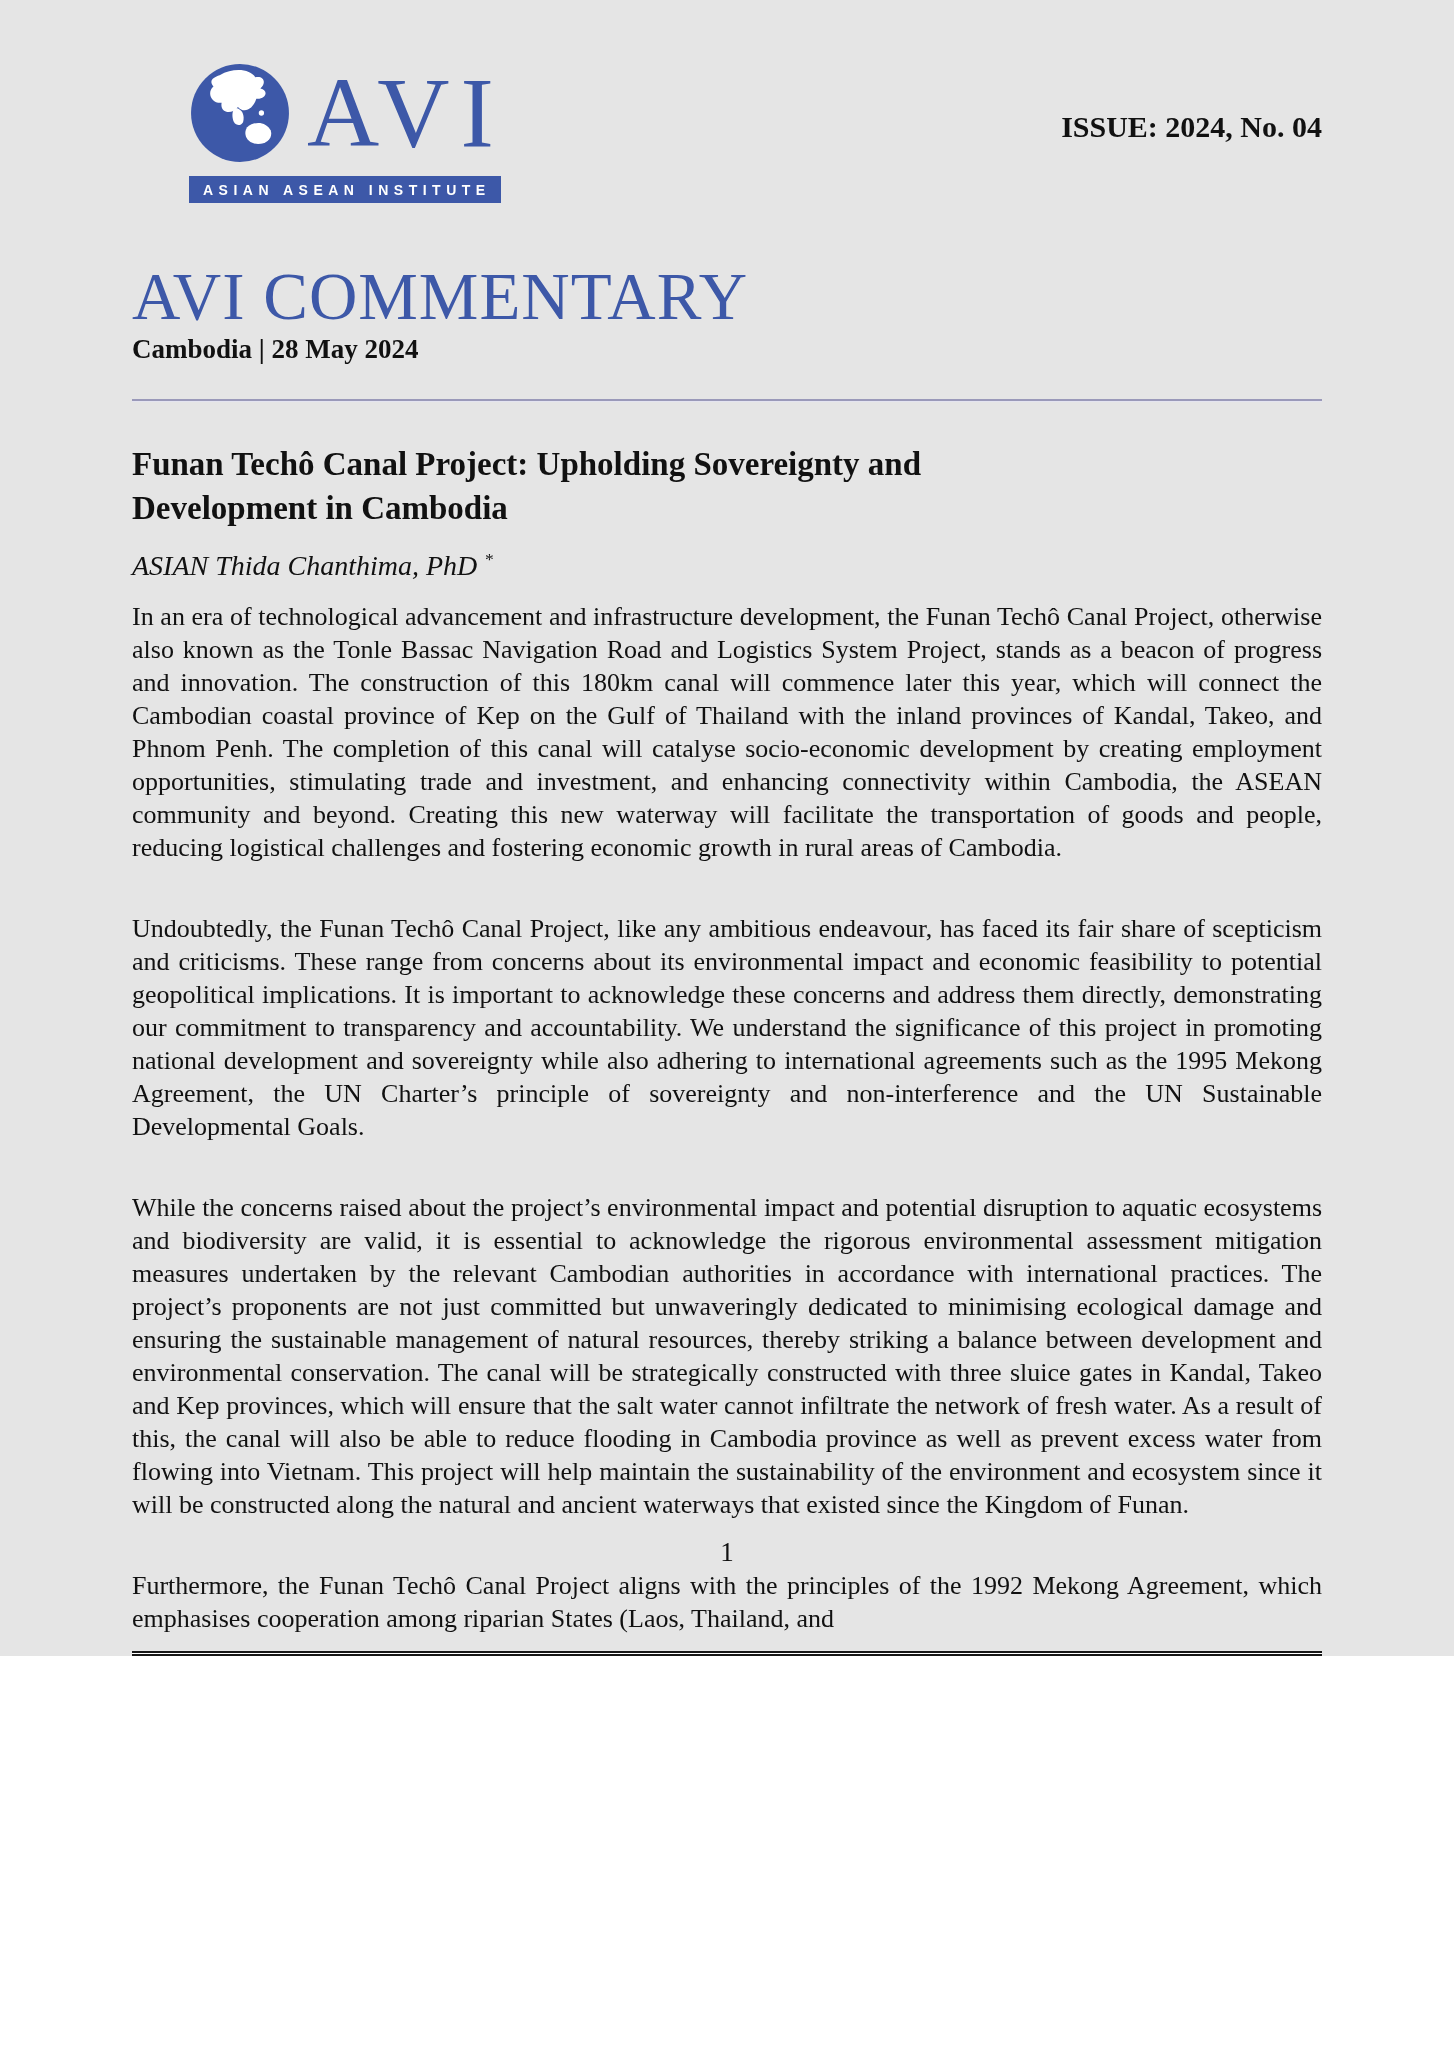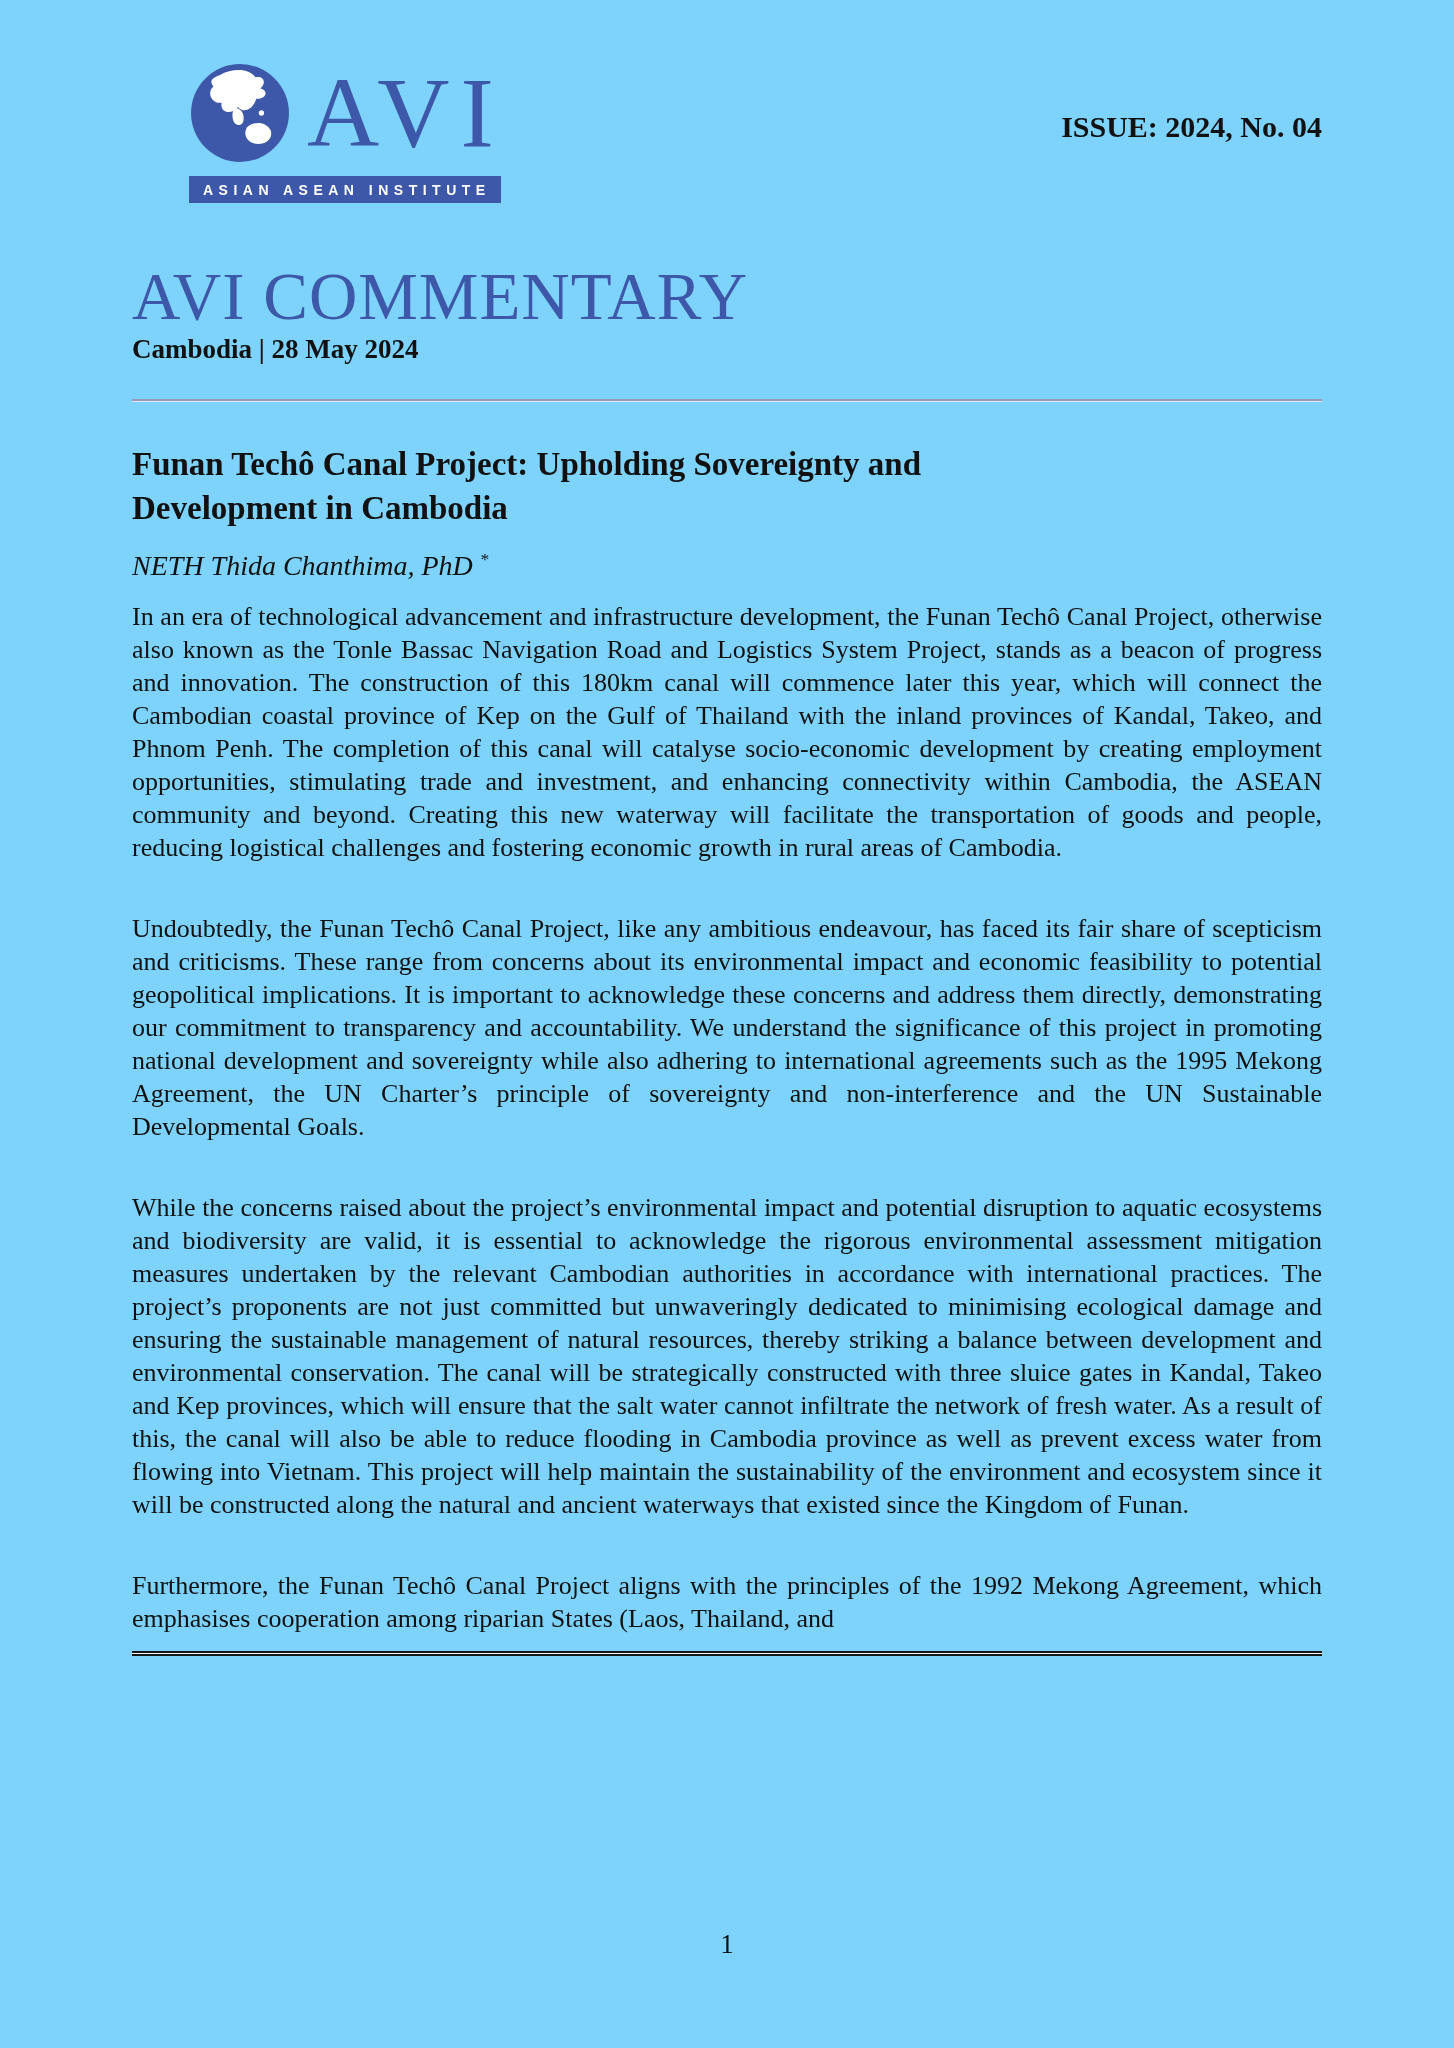--- a/index.html
+++ b/index.html
@@ -1,22 +1,22 @@
 <!DOCTYPE html>
 <html style="--brand-blue: #3d58a8; --divider-color: #9a99b9;"><head>
 <meta charset="utf-8">
 <style>
   * { box-sizing: border-box; }
   html, body { margin: 0; padding: 0; background: #ffffff; }
   .page {
     position: relative;
     width: 1454px;
-    height: 2048px;
+    height: 1656px;
     margin: 0 auto;
-    background: #7dd3fc;
+    background: #e5e5e5;
     color: #111111;
     font-family: "Liberation Serif", serif;
     padding: 62px 132px 16px 132px;
     overflow: hidden;
   }
 
   
   .masthead { display: flex; justify-content: space-between; align-items: flex-start; }
   .logo-block { margin-left: 57px; }
   .logo-row { display: flex; align-items: center; }
@@ -88,21 +88,21 @@
   </header>
 
   <h1 class="pub-title">AVI COMMENTARY</h1>
 
   <div class="dateline">Cambodia | 28 May 2024</div>
 
   <hr class="head-rule">
 
   <h2 class="article-title">Funan Techô Canal Project: Upholding Sovereignty and Development in Cambodia</h2>
 
-  <div class="author"><span>NETH Thida Chanthima, PhD</span><sup>*</sup></div>
+  <div class="author"><span>ASIAN Thida Chanthima, PhD</span><sup>*</sup></div>
 
   <p class="body-para first">In an era of technological advancement and infrastructure development, the Funan Techô Canal Project, otherwise also known as the Tonle Bassac Navigation Road and Logistics System Project, stands as a beacon of progress and innovation. The construction of this 180km canal will commence later this year, which will connect the Cambodian coastal province of Kep on the Gulf of Thailand with the inland provinces of Kandal, Takeo, and Phnom Penh. The completion of this canal will catalyse socio-economic development by creating employment opportunities, stimulating trade and investment, and enhancing connectivity within Cambodia, the ASEAN community and beyond. Creating this new waterway will facilitate the transportation of goods and people, reducing logistical challenges and fostering economic growth in rural areas of Cambodia.</p>
   <p class="body-para">Undoubtedly, the Funan Techô Canal Project, like any ambitious endeavour, has faced its fair share of scepticism and criticisms. These range from concerns about its environmental impact and economic feasibility to potential geopolitical implications. It is important to acknowledge these concerns and address them directly, demonstrating our commitment to transparency and accountability. We understand the significance of this project in promoting national development and sovereignty while also adhering to international agreements such as the 1995 Mekong Agreement, the UN Charter’s principle of sovereignty and non-interference and the UN Sustainable Developmental Goals.</p>
   <p class="body-para">While the concerns raised about the project’s environmental impact and potential disruption to aquatic ecosystems and biodiversity are valid, it is essential to acknowledge the rigorous environmental assessment mitigation measures undertaken by the relevant Cambodian authorities in accordance with international practices. The project’s proponents are not just committed but unwaveringly dedicated to minimising ecological damage and ensuring the sustainable management of natural resources, thereby striking a balance between development and environmental conservation. The canal will be strategically constructed with three sluice gates in Kandal, Takeo and Kep provinces, which will ensure that the salt water cannot infiltrate the network of fresh water. As a result of this, the canal will also be able to reduce flooding in Cambodia province as well as prevent excess water from flowing into Vietnam. This project will help maintain the sustainability of the environment and ecosystem since it will be constructed along the natural and ancient waterways that existed since the Kingdom of Funan.</p>
   <p class="body-para">Furthermore, the Funan Techô Canal Project aligns with the principles of the 1992 Mekong Agreement, which emphasises cooperation among riparian States (Laos, Thailand, and</p>
 
   <div class="footnote-rule"></div>
 
 
   <div class="page-number">1</div>

